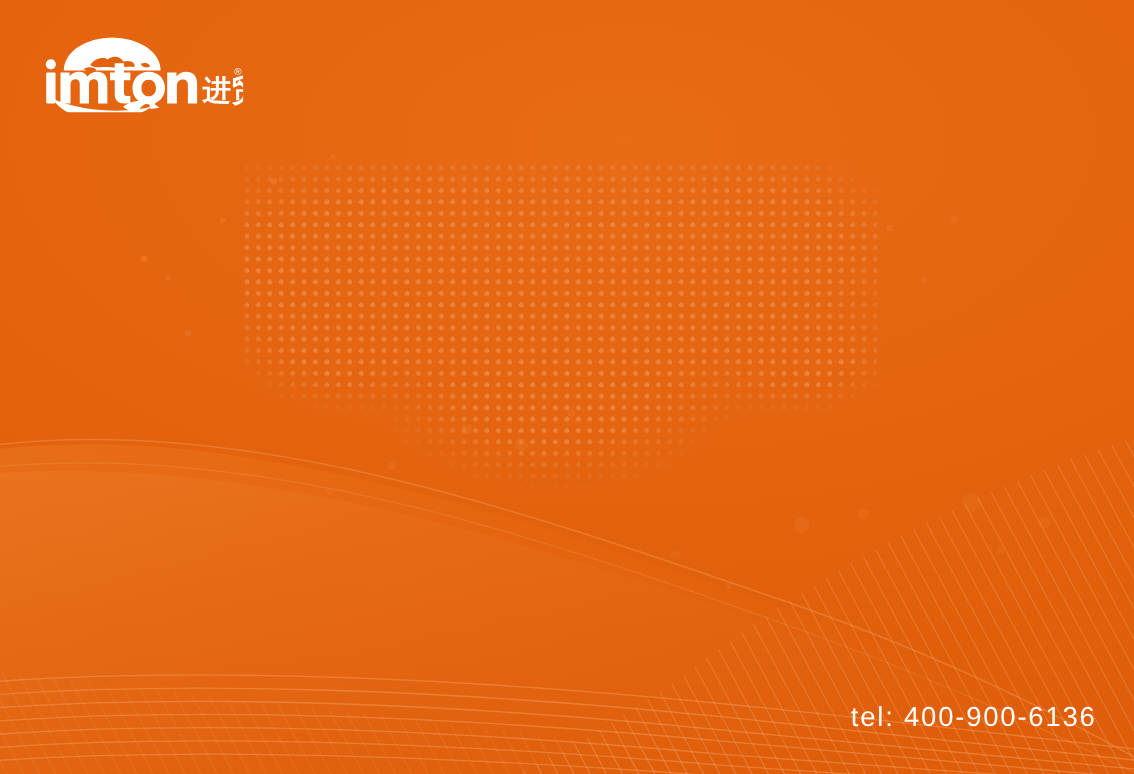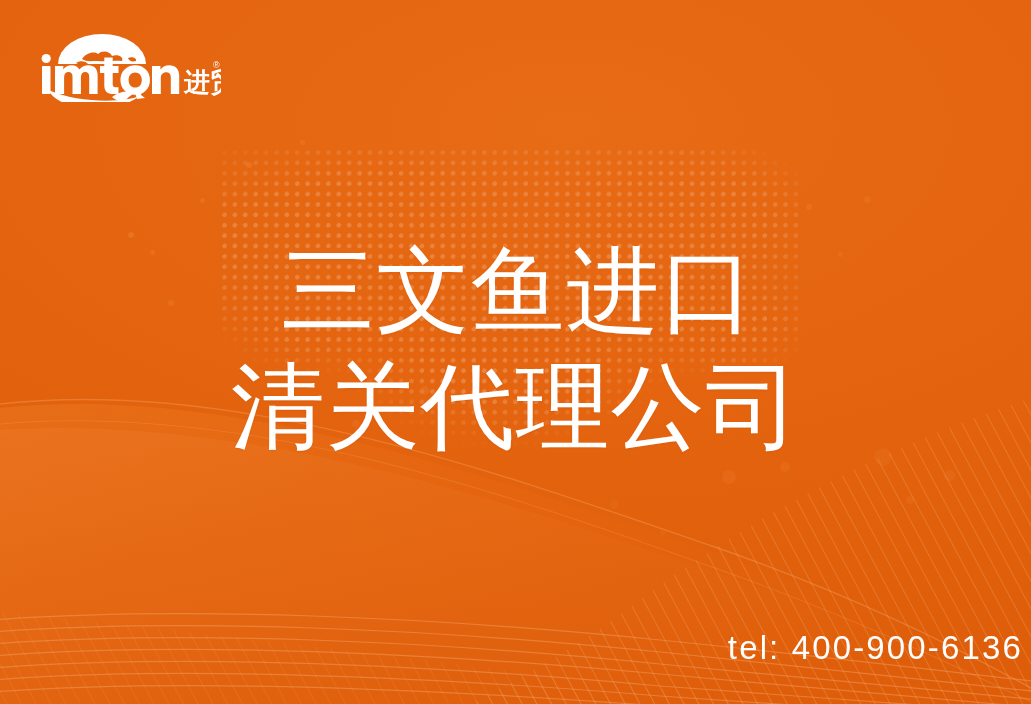--- a/index.html
+++ b/index.html
@@ -75,23 +75,23 @@
     line-height:1.17;
     text-shadow:0 1px 2px rgba(150,55,0,.10);
   }
   .headline .line { display:block; font-size:94px; }
   .headline .line1 { padding-left:.06em; }
   .headline .line2 { margin-top:6px; }
 
   
   .phone {
     position:absolute;
-    right:8px; bottom:37px;
+    right:34px; bottom:37px;
     color:#ffffff;
-    font-size:33px;
+    font-size:25px;
     font-weight:300;
     letter-spacing:.065em;
     white-space:nowrap;
   }
 </style>
 </head>
 <body>
 
 <div class="poster">
 
@@ -199,20 +199,16 @@
       <text x="177" y="41" font-family="'Liberation Sans',sans-serif" font-size="9" fill="#ffffff">®</text>
 
       <g>
         <path d="M12 63 C24 84 74 90 104 69 C86 76 42 76 12 63 Z" fill="#ffffff"></path>
         <path d="M76 70 C82 65 92 63 99 66 C95 68 92 70 90 73 C86 75 80 74 76 70 Z" fill="#ffffff"></path>
         <path d="M99 66 l7 -4 l-1 6 l4 3 l-8 1 Z" fill="#ffffff"></path>
       </g>
     </svg>
   </div>
 
-  <div class="headline">
-    <span class="line line1">三文鱼进口</span>
-    <span class="line line2">清关代理公司</span>
-  </div>
 
   <div class="phone">tel: 400-900-6136</div>
 
 </div>
 
 </body></html>

